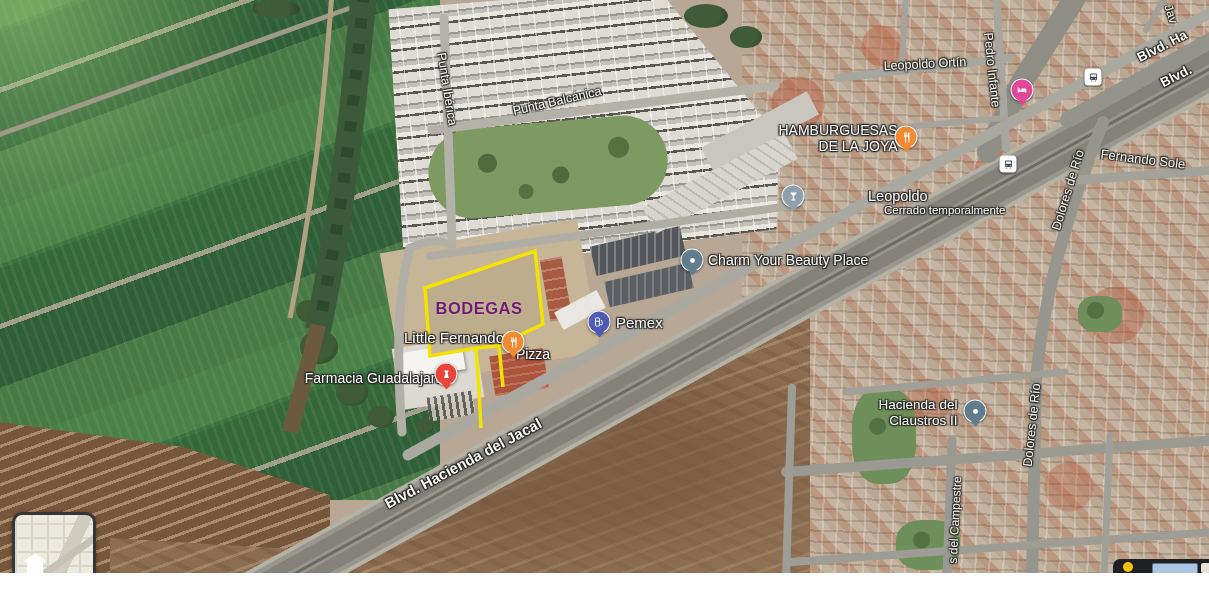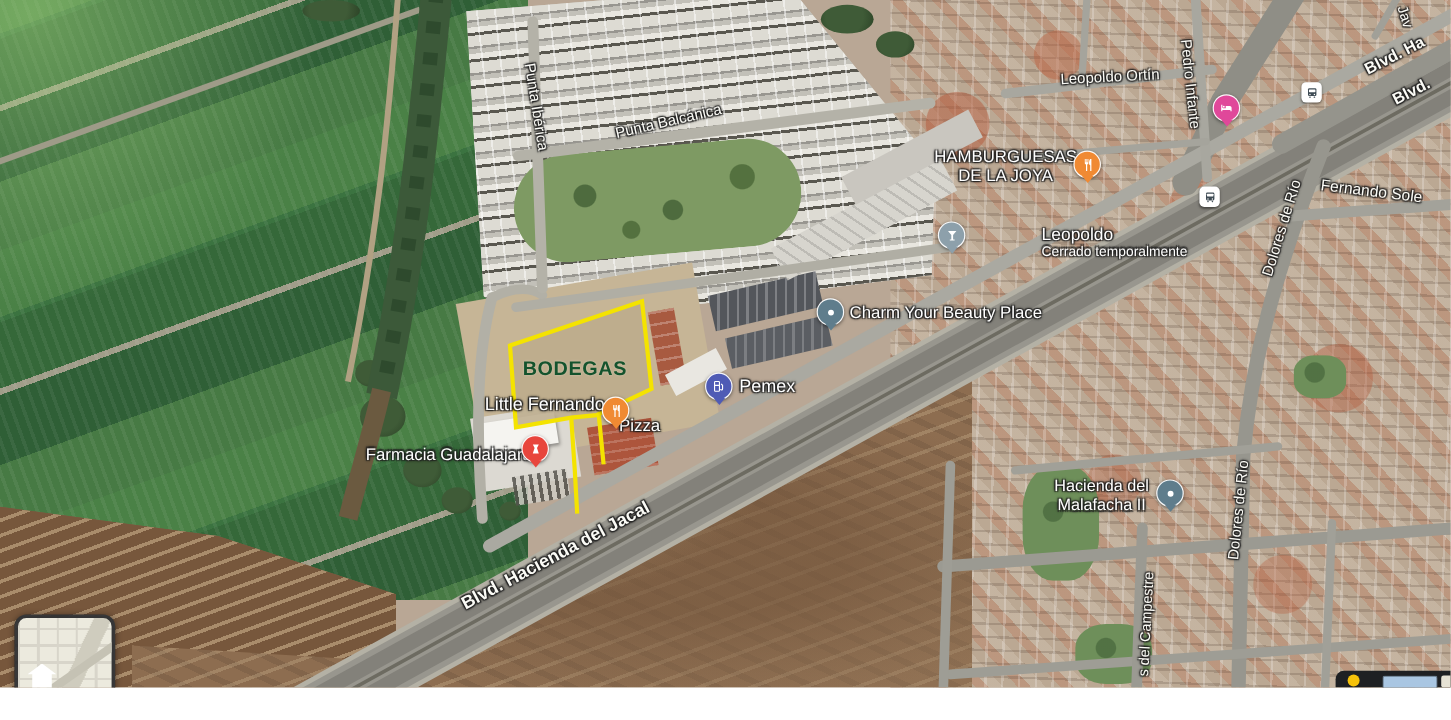--- a/index.html
+++ b/index.html
@@ -74,23 +74,23 @@
   .strip2{left:700px;top:118px;width:120px;height:26px;transform:rotate(-28deg);background:#c9c6bf;}
 
   
   .lbl{position:absolute;white-space:nowrap;transform:translate(-50%,-50%) rotate(var(--r,0deg));
     color:#fff;font-weight:500;
     text-shadow:-1px -1px 1px rgba(30,30,30,.85),1px -1px 1px rgba(30,30,30,.85),
                 -1px 1px 1px rgba(30,30,30,.85),1px 1px 1px rgba(30,30,30,.85),0 0 3px rgba(0,0,0,.6);}
   .street{font-size:12.5px;color:#fbfbf6;}
   .road-major{font-size:15px;font-weight:700;}
   .poi{font-size:14px;}
-  .poi-sub{font-size:11.5px;font-weight:400;}
-  .poi-2line{text-align:center;line-height:1.16;}
-  .bodegas{font-size:16.5px;font-weight:800;letter-spacing:.5px;color:#14532d;
+  .poi-sub{font-size:11.5px;font-weight:400;margin-left:16px;}
+  .poi-2line{text-align:right;line-height:1.16;}
+  .bodegas{font-size:16.5px;font-weight:800;letter-spacing:.5px;color:#701a75;
     text-shadow:0 0 2px rgba(255,255,255,.35);}
 
   
   .pin{position:absolute;width:21px;height:21px;border-radius:50%;transform:translate(-50%,-50%);
     display:flex;align-items:center;justify-content:center;border:1.5px solid rgba(255,255,255,.95);
     box-shadow:0 1px 3px rgba(0,0,0,.5);}
   .pin::after{content:'';position:absolute;top:100%;left:50%;transform:translateX(-50%);margin-top:-1px;
     border:5px solid transparent;border-bottom:none;}
   .pin-orange{background:#F08A33;}.pin-orange::after{border-top:6px solid #F08A33;}
   .pin-red{background:#E8453C;}.pin-red::after{border-top:6px solid #E8453C;}
@@ -227,21 +227,21 @@
     <div class="poi" style="font-size:14.5px;">Leopoldo</div>
     <div class="poi-sub">Cerrado temporalmente</div>
   </div>
   <div class="lbl poi" style="left:708px;top:260px;transform:translate(0,-50%);">Charm Your Beauty Place</div>
   <div class="lbl poi" style="left:616px;top:322px;transform:translate(0,-50%);font-size:15px;">Pemex</div>
   <div class="lbl poi" style="left:454px;top:337px;font-size:15px;">Little Fernando</div>
   <div class="lbl poi" style="left:485px;top:354px;margin-left:48px;">Pizza</div>
   <div class="lbl poi" style="left:374px;top:378px;">Farmacia Guadalajara</div>
   <div class="lbl poi poi-2line" style="left:918px;top:413px;font-size:13.5px;">
     <div>Hacienda del</div>
-    <div>Malafacha II</div>
+    <div>Claustros II</div>
   </div>
 
   <div class="pin pin-orange" style="left:906px;top:137px;">
     <svg viewBox="0 0 24 24" width="12" height="12">
           <path fill="#fff" d="M7 2v7c0 1.2.8 2 2 2v11h2V11c1.2 0 2-.8 2-2V2h-1.5v5.5h-1V2h-1v5.5h-1V2H7zm9 0c-1.4 1.7-2 4.4-2 6.5 0 2 .7 3.3 2 3.9V22h2V2h-2z"></path>
         </svg>
   </div>
   <div class="pin pin-ltgray" style="left:793px;top:196px;">
     <svg viewBox="0 0 24 24" width="12" height="12">
           <path fill="#fff" d="M5 4h14l-5.5 6.5V18H16v2H8v-2h2.5v-7.5L5 4z"></path>

